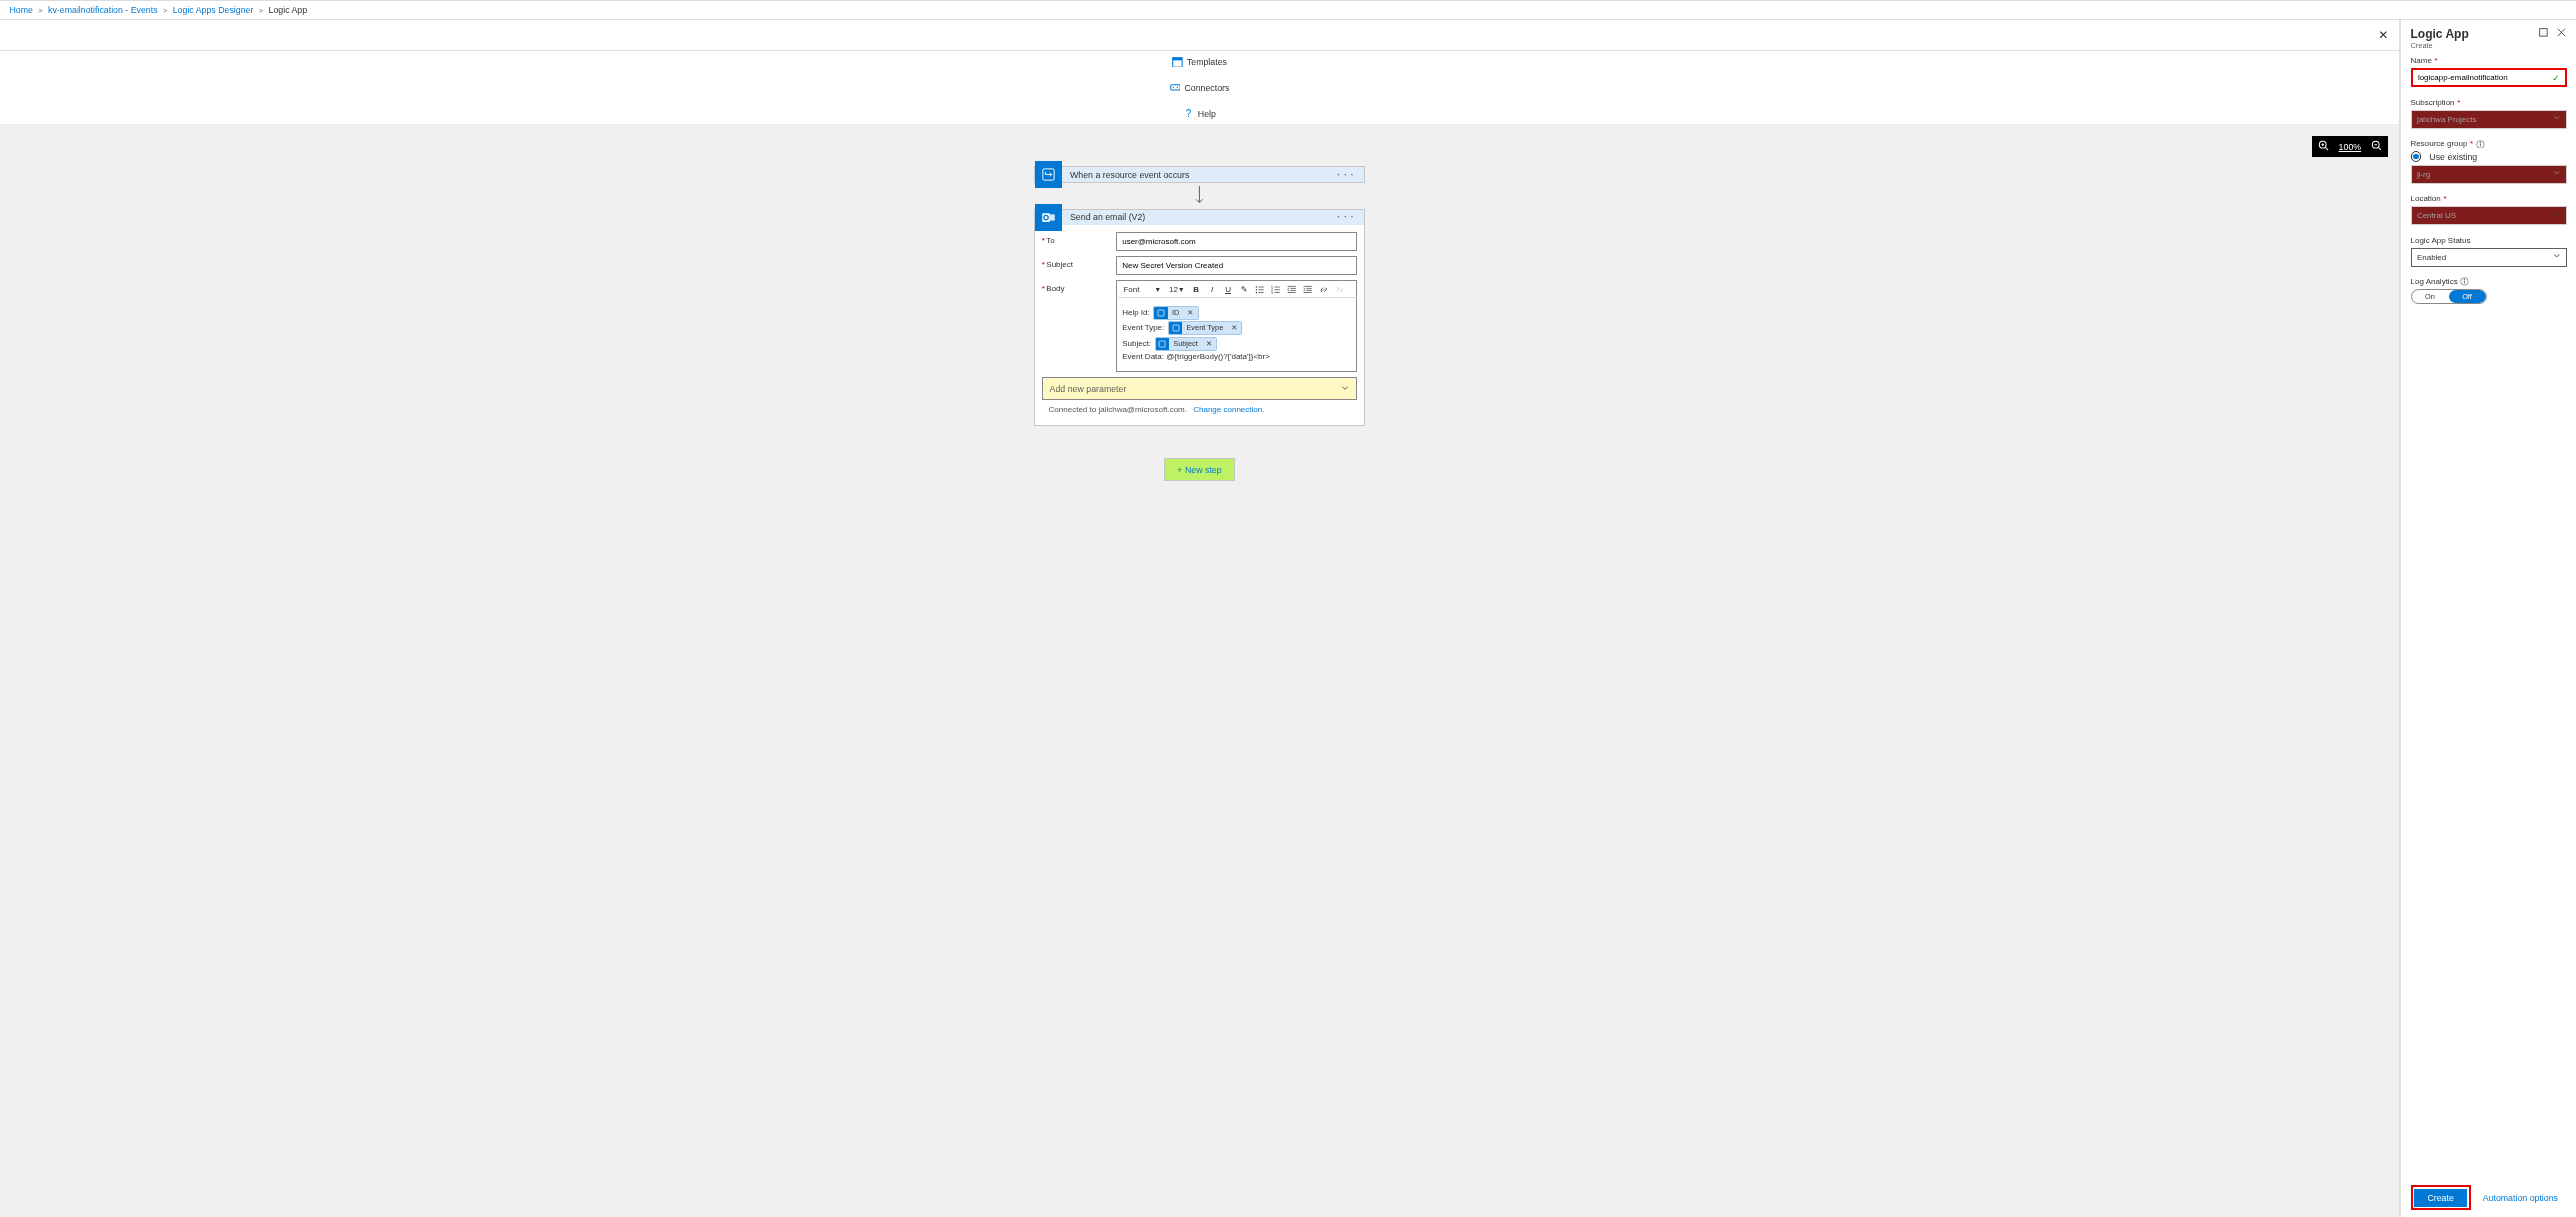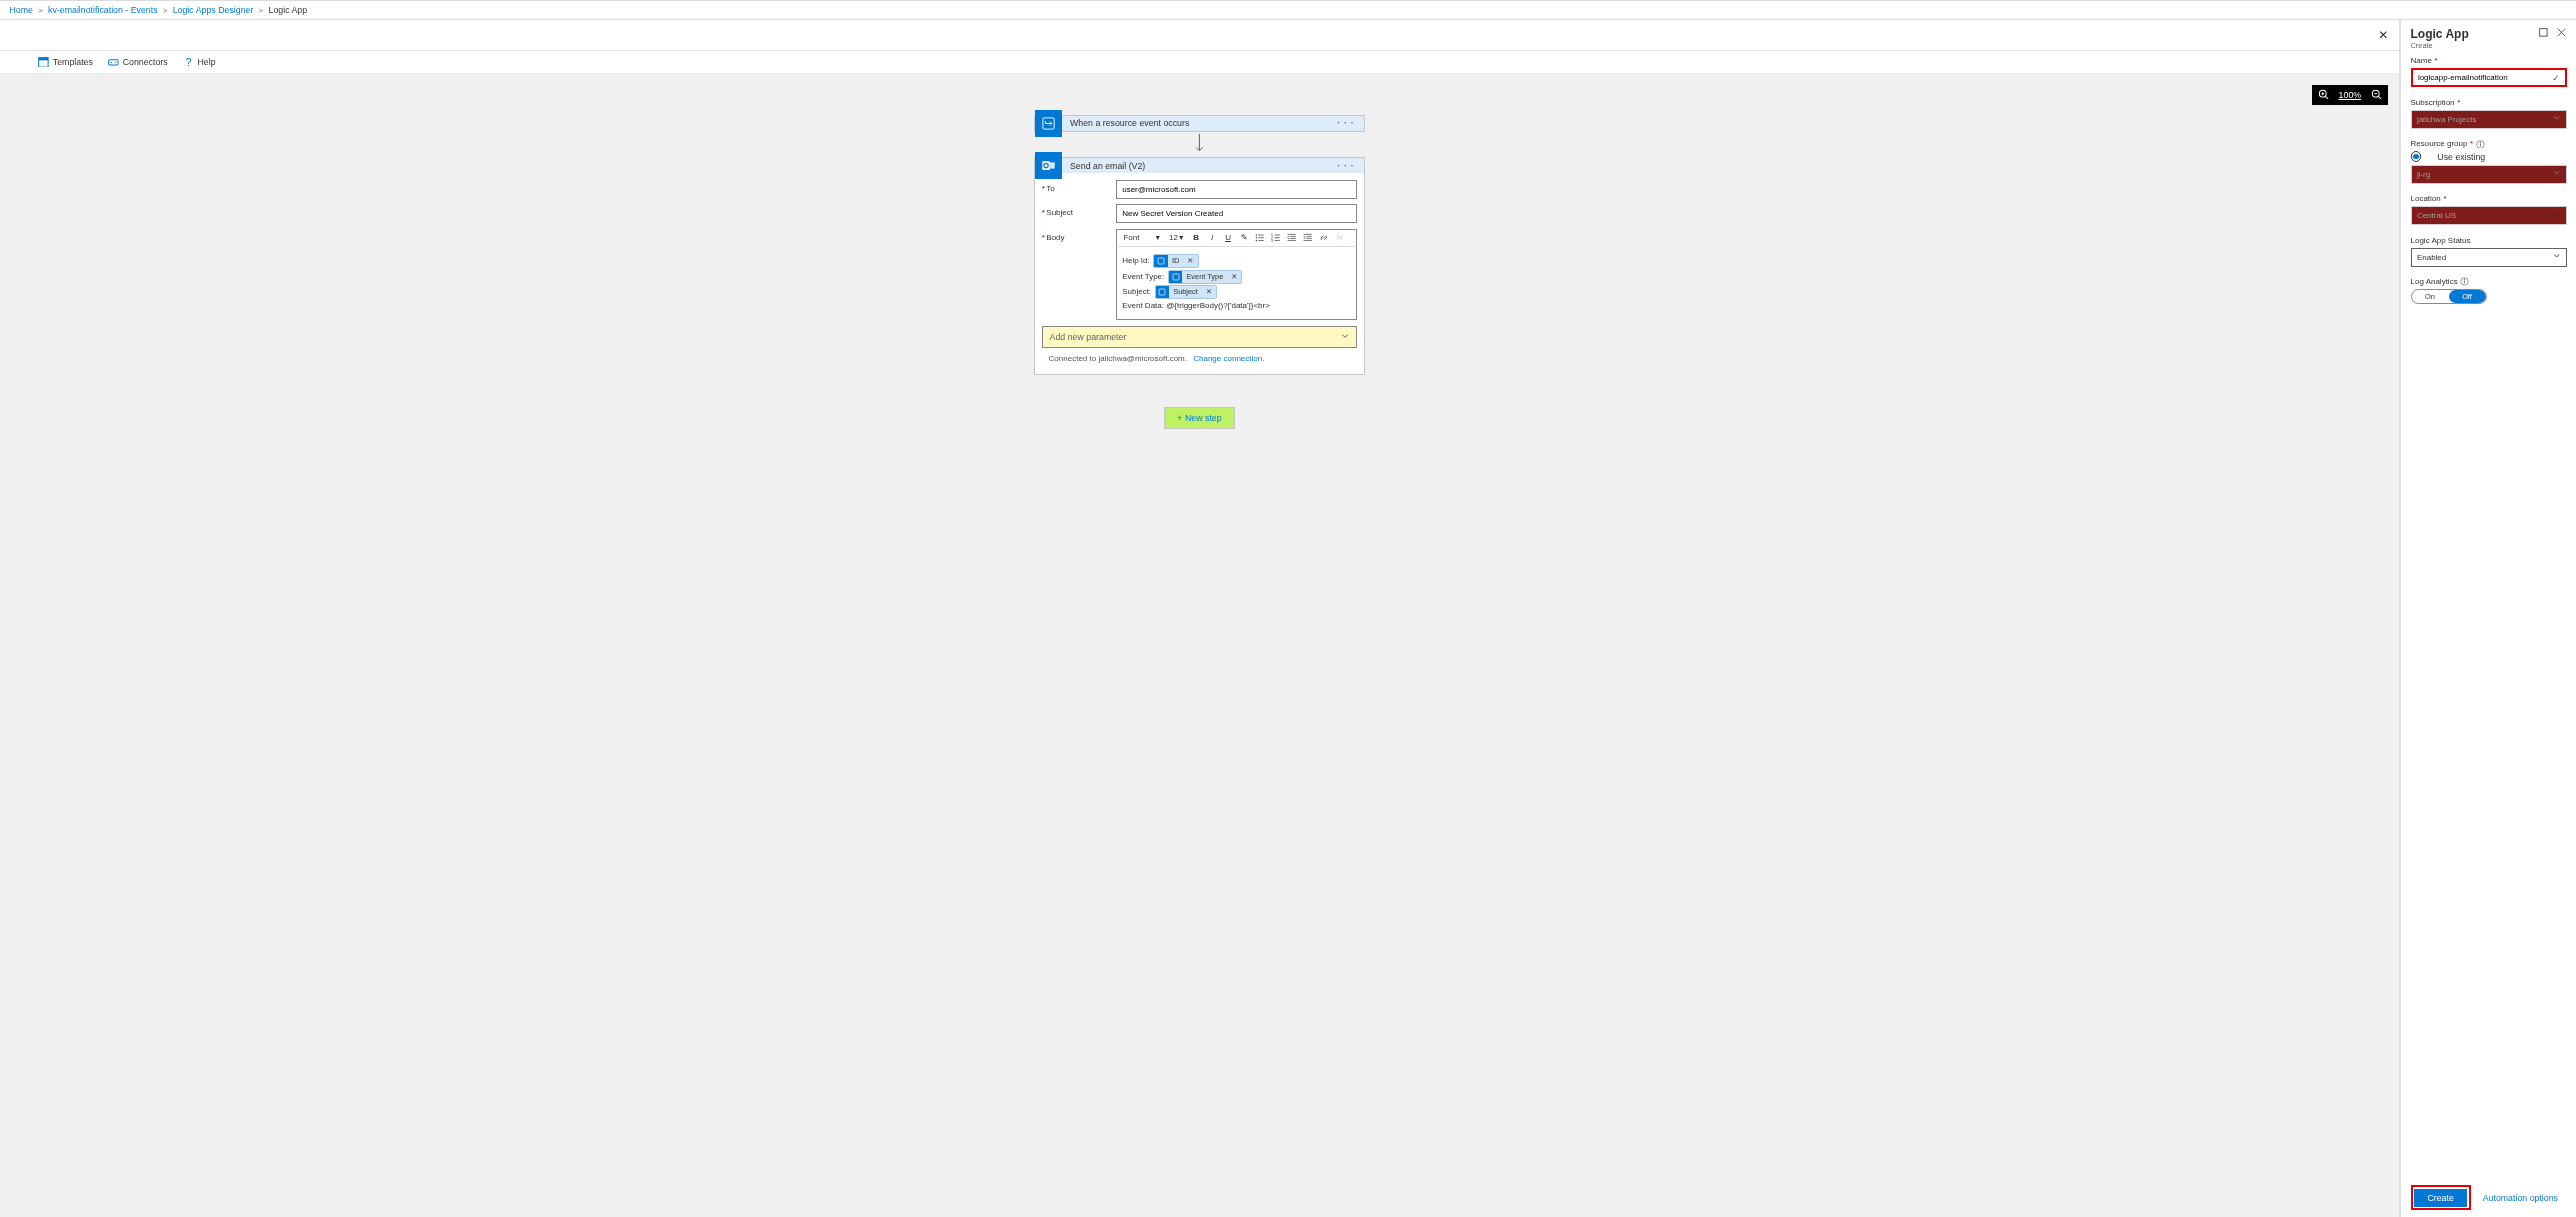--- a/index.html
+++ b/index.html
@@ -12,21 +12,21 @@
     .breadcrumb .current { color:#323130; }
     
     .main-wrap{display:flex; height:calc(100vh - 20px);}
     .left-area{flex:1; display:flex; flex-direction:column; border-right:0.7px solid #e1dfdd; position:relative; background:#fff;}
     
     
     .close-row{display:flex; justify-content:flex-end; padding:5.4px 8px; border-bottom:0.7px solid #e1dfdd;}
     .close-x{font-size:12px; cursor:pointer; color:#323130; padding:2.7px;}
     
     
-    .toolbar{display:flex; align-items:center; gap:15px; padding:5.4px 38px; background:#fff; border-bottom:0.7px solid #edebe9;}
+    .toolbar{display:flex; align-items:center; gap:15px; padding:5.4px 38px; background:#fff; border-bottom:0.7px solid #edebe9;flex-direction:column;}
     .toolbar-item{display:flex; align-items:center; gap:4px; cursor:pointer; color:#323130;}
     .toolbar-item .ticon{width:10.8px; height:10.8px; display:inline-flex; align-items:center; justify-content:center;}
     
     
     .canvas{flex:1; background:#f0f0f0; position:relative; overflow:auto;}
     
     
     .zoom-ctrl{position:absolute; top:10.8px; right:10.8px; background:#000; color:#fff; display:flex; align-items:center; padding:4px 6.8px; gap:9.5px; font-size:8.8px;text-decoration:underline;}
     .zoom-ctrl svg{stroke:#fff;}
     .zoom-ctrl span{color:#fff;}
@@ -80,21 +80,21 @@
     .fld-group{margin-bottom:10.8px;}
     .fld-label{font-size:8px; color:#323130; margin-bottom:2.7px; display:flex; align-items:center; gap:2.7px;}
     .fld-label .req{color:#a80000;}
     .info-ico{width:8.8px; height:8.8px;}
     
     .fld-input{width:100%; border:0.7px solid #605e5c; padding:3.4px 5.4px; font-size:8px; height:19px; position:relative;}
     .fld-input.disabled{background:#7f1d1d; color:#a19f9d; border-color:#d2d0ce;}
     .fld-input.select{display:flex; justify-content:space-between; align-items:center; cursor:pointer;}
     .highlight-box{border:2px solid #e60000 !important; outline:none; position:relative;}
     
-    .radio-row{display:flex; align-items:center; gap:16px; margin:2px 0;}
+    .radio-row{display:flex; align-items:center; gap:8px; margin:2px 0;}
     .radio-outer{width:10.8px; height:10.8px; border:0.7px solid #323130; border-radius:50%; display:flex; align-items:center; justify-content:center;}
     .radio-inner{width:5.4px; height:5.4px; background:#0078d4; border-radius:50%;}
     
     .toggle-wrap{display:flex; width:76px; border:0.7px solid #8a8886; border-radius:8px; overflow:hidden; height:15px; font-size:7.4px;}
     .toggle-half{flex:1; display:flex; align-items:center; justify-content:center;}
     .toggle-half.off{}
     .toggle-half.on{background:#0078d4; color:#fff; border-radius:8px;}
     
     .rp-footer{padding:6.8px 9.5px; display:flex; align-items:center; gap:12px; border-top:0;}
     .btn-primary{background:#0078d4; color:#fff; border:none; padding:4px 13.5px; font-size:8.8px; cursor:pointer;}

